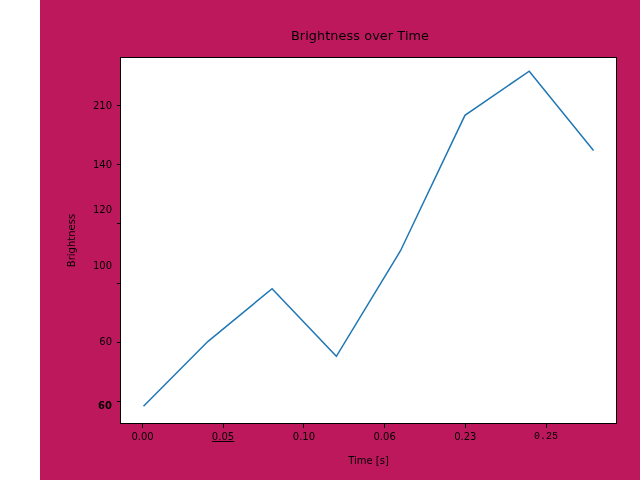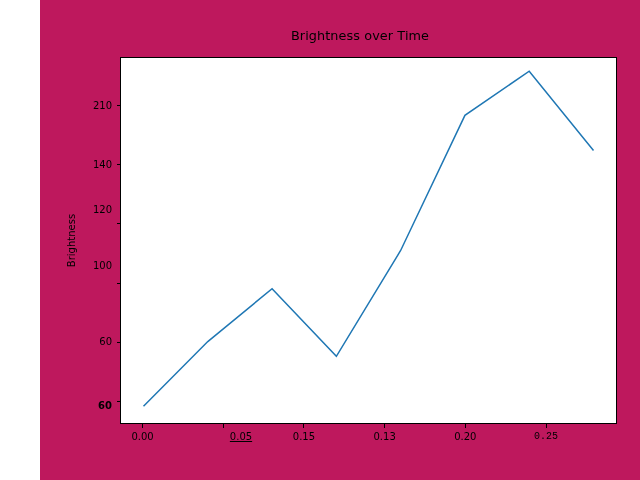--- a/index.html
+++ b/index.html
@@ -133,22 +133,23 @@
   <div id="xtick-marks">
       <div class="tick-mark xtick-mark" style="left: 102.091px;"></div>
       <div class="tick-mark xtick-mark" style="left: 182.773px;"></div>
       <div class="tick-mark xtick-mark" style="left: 263.455px;"></div>
       <div class="tick-mark xtick-mark" style="left: 344.136px;"></div>
       <div class="tick-mark xtick-mark" style="left: 424.818px;"></div>
       <div class="tick-mark xtick-mark" style="left: 505.5px;"></div>
     </div>
   <div id="xtick-labels">
       <div class="xtick-label" style="left: 72.5909px;">0.00</div>
-      <div class="xtick-label" style="left: 171px; text-decoration: underline;">0.05</div>
-      <div class="xtick-label" style="left: 233.955px;">0.15</div>
-      <div class="xtick-label" style="left: 314.636px;">0.13</div>
-      <div class="xtick-label" style="left: 395.318px;">0.20</div>
+      <div class="xtick-label" style="left: 153px; text-decoration: underline;">0.05</div>
+      <div class="xtick-label" style="left: 233.955px;">0.10</div>
+      <div class="xtick-label" style="left: 314.636px;">0.06</div>
+      <div class="xtick-label" style="left: 395.318px;">0.23</div>
       <div class="xtick-label" style="left: 476px; font-family: Liberation Mono, monospace;">0.25</div>
     </div>
 
+  <div id="xlabel">Time [s]</div>
   <div id="ylabel">Brightness</div>
 
 </div>
 
 </body></html>

